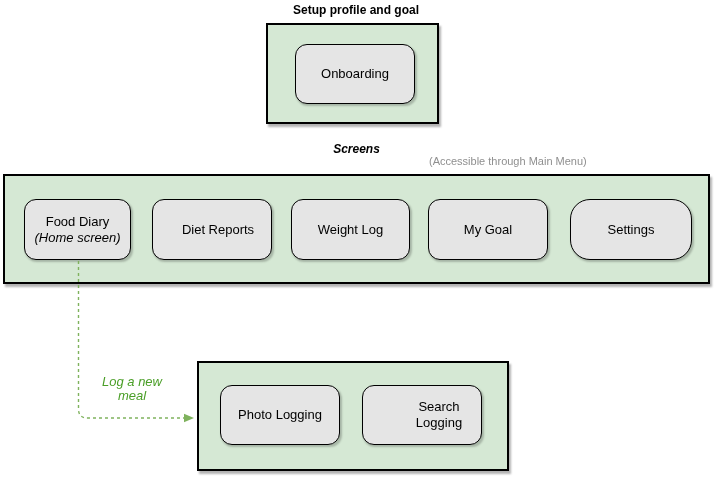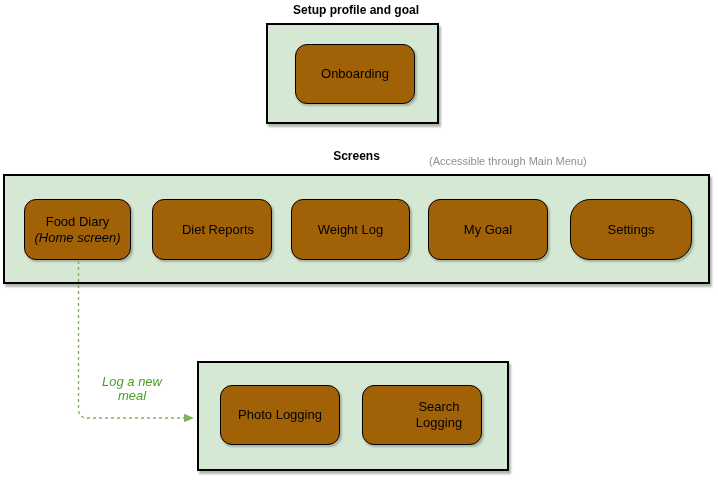--- a/index.html
+++ b/index.html
@@ -27,21 +27,21 @@
   }
   .container {
     position:absolute;
     background:#d5e8d4;
     border:2px solid #000000;
     box-sizing:border-box;
     box-shadow:2px 3px 2px rgba(0,0,0,0.30);
   }
   .node {
     position:absolute;
-    background:#a16207;
+    background:#e5e5e5;
     border:1.5px solid #000000;
     border-radius:12px;
     box-sizing:border-box;
     box-shadow:1.5px 2px 2px rgba(0,0,0,0.22);
     display:flex;
     flex-direction:column;
     align-items:center;
     justify-content:center;
     font-size:13px;
     color:#000000;
@@ -62,21 +62,21 @@
     font-style:italic;
     color:#4a9e27;
   }
   #arrow-label span { display:block; }
 
   
   #title-setup   { left:246px; top:3px;   width:220px; }
   #container-setup { left:266px; top:23px; width:173px; height:101px; }
   #node-onboarding { left:295px; top:44px; width:120px; height:60px; }
 
-  #title-screens { left:3px;   top:149px; width:707px; }
+  #title-screens { left:3px;   top:142px; width:707px;font-style:italic; }
   #note-screens  { left:405px; top:155px; }
   #container-screens { left:3px; top:174px; width:707px; height:110px; }
   #node-food-diary   { left:24px;  top:199px; width:107px; height:61px; }
   #node-diet-reports { left:152px; top:199px; width:120px; height:61px;padding-left:12px; }
   #node-weight-log   { left:291px; top:199px; width:119px; height:61px; }
   #node-my-goal      { left:428px; top:199px; width:120px; height:61px; }
   #node-settings     { left:570px; top:199px; width:122px; height:61px;border-radius:20px; }
 
   #title-foodlog { left:197px; top:337px; width:312px; }
   #container-foodlog { left:197px; top:361px; width:312px; height:110px; }

